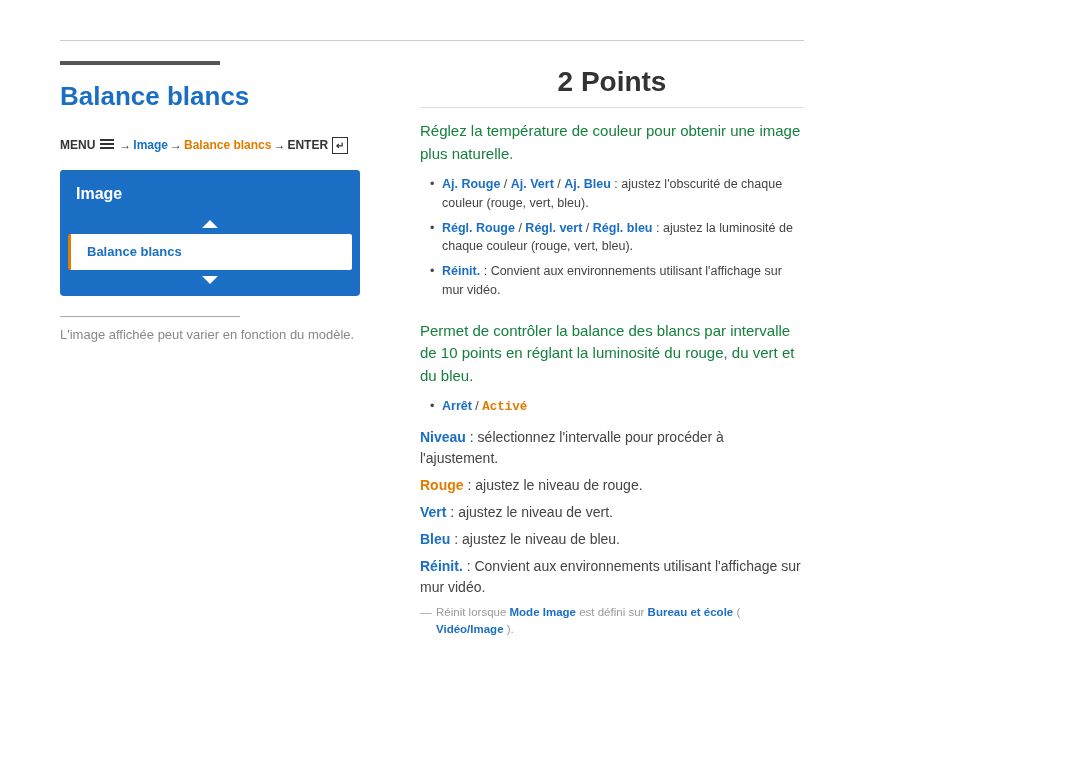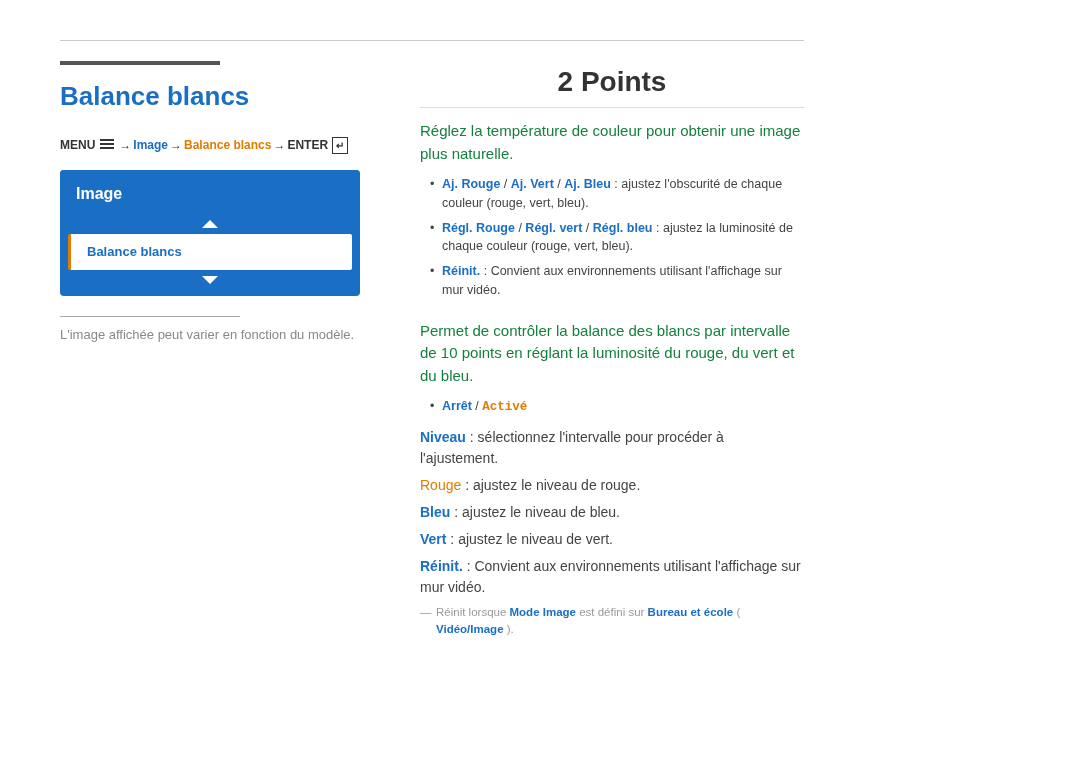--- a/index.html
+++ b/index.html
@@ -169,21 +169,21 @@
       margin-bottom: 20px;
     }
 
     .content-line {
       font-size: 14px;
       color: #444444;
       margin-bottom: 6px;
     }
 
     .content-line .label-blue { color: #1a6fc4; font-weight: bold; }
-    .content-line .label-orange { color: #e07c00; font-weight: normal; }
+    .content-line .label-orange { color: #e07c00; font-weight: bold; }
 
     .note-line {
       font-size: 11.5px;
       color: #999999;
       margin-bottom: 4px;
       padding-left: 16px;
       position: relative;
     }
 
     .note-line::before {
@@ -305,26 +305,26 @@
 
         <p class="content-line">
           <span class="label-blue">Niveau</span>
           <span> : sélectionnez l'intervalle pour procéder à l'ajustement.</span>
         </p>
         <p class="content-line">
           <span class="label-orange">Rouge</span>
           <span> : ajustez le niveau de rouge.</span>
         </p>
         <p class="content-line">
+          <span class="label-blue">Vert</span>
+          <span> : ajustez le niveau de vert.</span>
+        </p>
+        <p class="content-line">
           <span class="label-blue">Bleu</span>
           <span> : ajustez le niveau de bleu.</span>
-        </p>
-        <p class="content-line">
-          <span class="label-blue">Vert</span>
-          <span> : ajustez le niveau de vert.</span>
         </p>
         <p class="content-line">
           <span class="label-blue">Réinit.</span>
           <span>: Convient aux environnements utilisant l'affichage sur mur vidéo.</span>
         </p>
 
         <p class="note-line">
           <span>Réinit lorsque </span>
           <span class="note-blue">Mode Image</span>
           <span> est défini sur </span>

